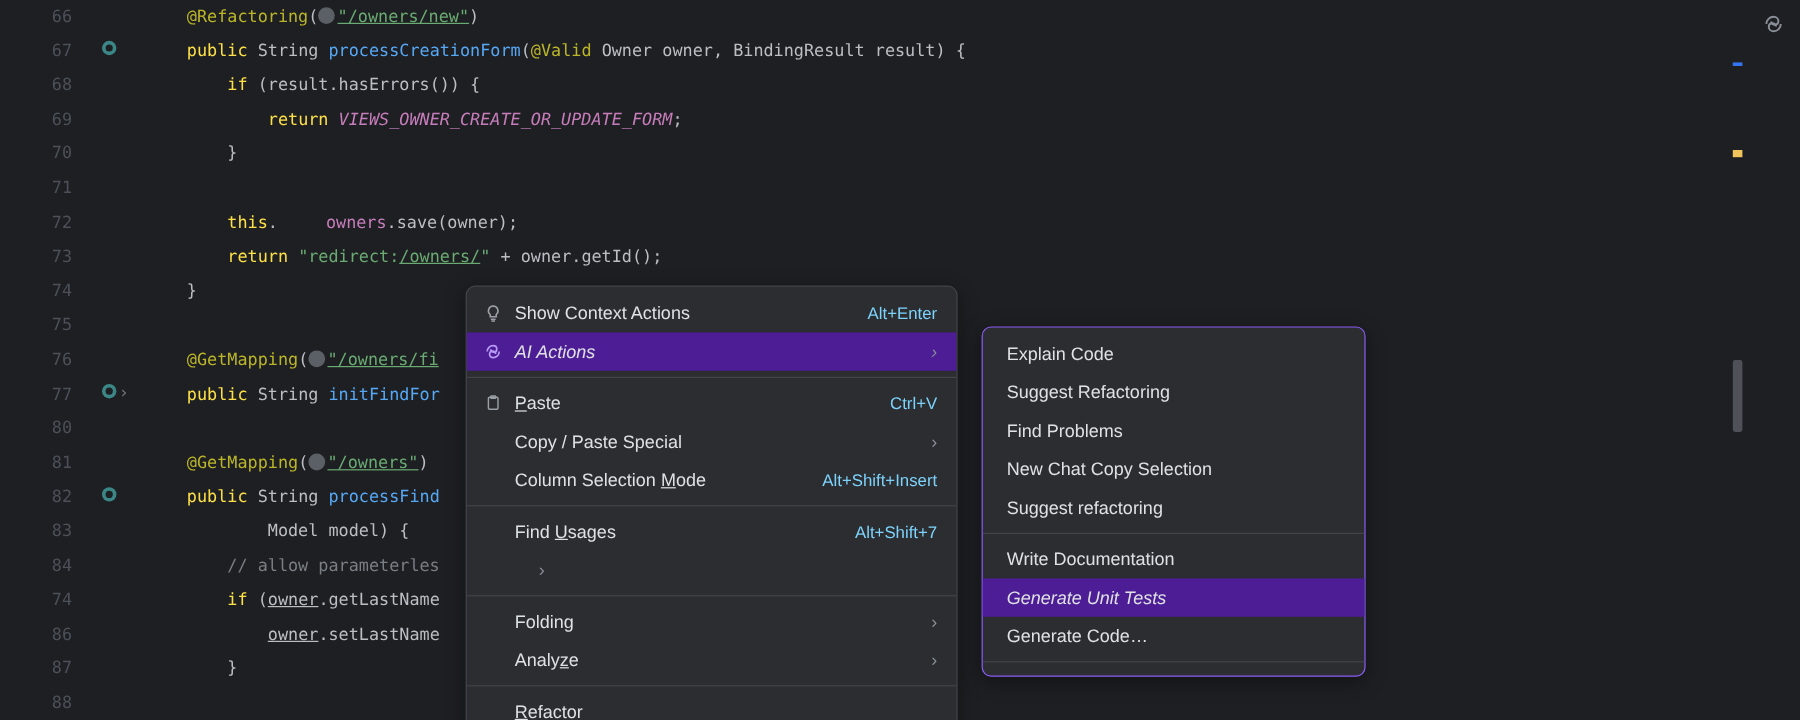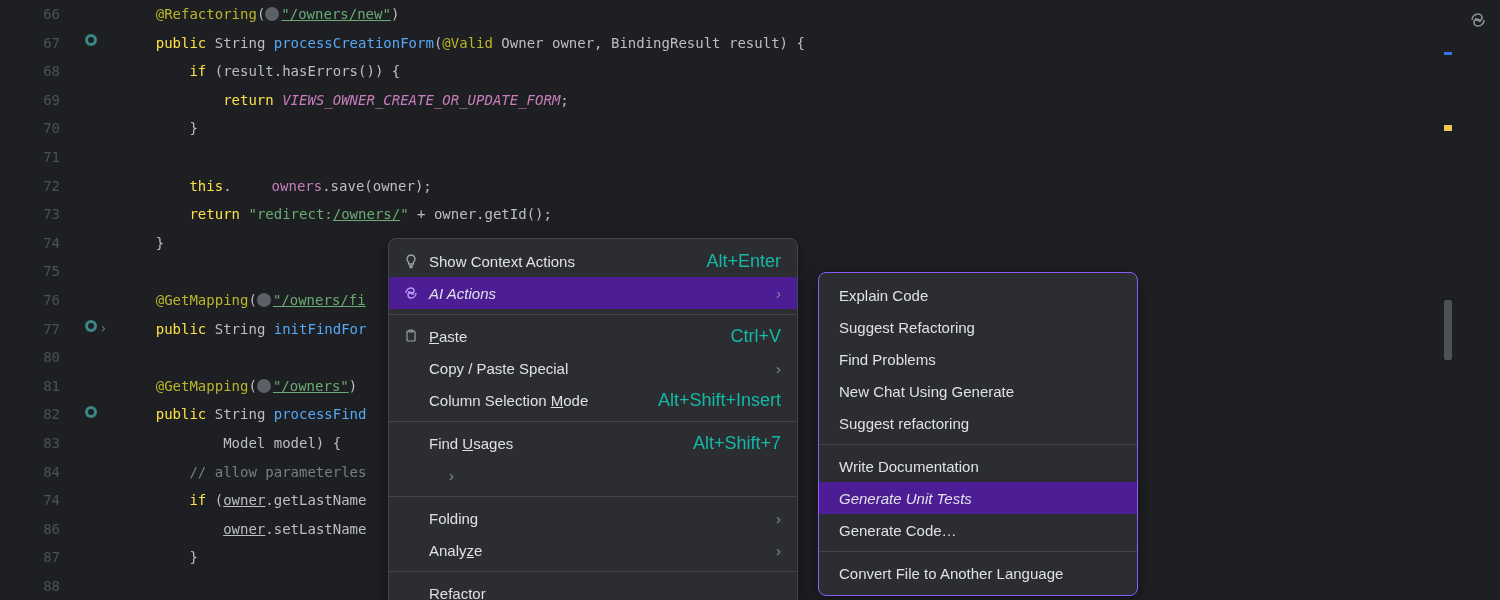--- a/index.html
+++ b/index.html
@@ -83,21 +83,21 @@
 }
 .menu-icon {
   width: 20px;
   margin-right: 8px;
   display: flex;
   align-items: center;
   justify-content: center;
   color: #9aa0a6;
 }
 .menu-label { flex: 1; }
-.menu-shortcut { color: #14b8a6; margin-left: 20px; font-size: 18px; }
+.menu-shortcut { color: #7dd3fc; margin-left: 20px; font-size: 14px; }
 .menu-arrow { color: #8a8f98; margin-left: 20px; }
 .menu-sep { height: 1px; background: #43454a; margin: 5px 0; }
 .mn { text-decoration: underline; }
 
 .submenu {
   position: absolute;
   background: #2b2d30;
   border: 1px solid #8b5cf6;
   border-radius: 8px;
   box-shadow: 0 4px 16px rgba(0,0,0,0.4);
@@ -305,39 +305,36 @@
   <div class="menu-item">
       <span class="menu-label">Explain Code</span>
     </div>
   <div class="menu-item">
       <span class="menu-label">Suggest Refactoring</span>
     </div>
   <div class="menu-item">
       <span class="menu-label">Find Problems</span>
     </div>
   <div class="menu-item">
-      <span class="menu-label">New Chat Using Generate</span>
+      <span class="menu-label">New Chat Copy Selection</span>
     </div>
   <div class="menu-item">
       <span class="menu-label">Suggest refactoring</span>
     </div>
   <div class="menu-sep"></div>
   <div class="menu-item">
       <span class="menu-label">Write Documentation</span>
     </div>
   <div class="menu-item highlighted">
       <span class="menu-label">Generate Unit Tests</span>
     </div>
   <div class="menu-item">
       <span class="menu-label">Generate Code…</span>
     </div>
   <div class="menu-sep"></div>
-  <div class="menu-item">
-      <span class="menu-label">Convert File to Another Language</span>
-    </div>
 </div>
 
 <div class="right-gutter">
   <div class="ai-icon">
     <svg width="20" height="20" viewBox="0 0 20 20" fill="none" stroke="#8a8f98" stroke-width="1.6">
         <path d="M4 10c0-3.3 2.7-6 6-6 2.5 0 4 1.8 4 3.6s-1.3 3-3 3-3-1.2-3-2.6"></path>
         <path d="M16 10c0 3.3-2.7 6-6 6-2.5 0-4-1.8-4-3.6s1.3-3 3-3 3 1.2 3 2.6"></path>
       </svg>
   </div>
 </div>

